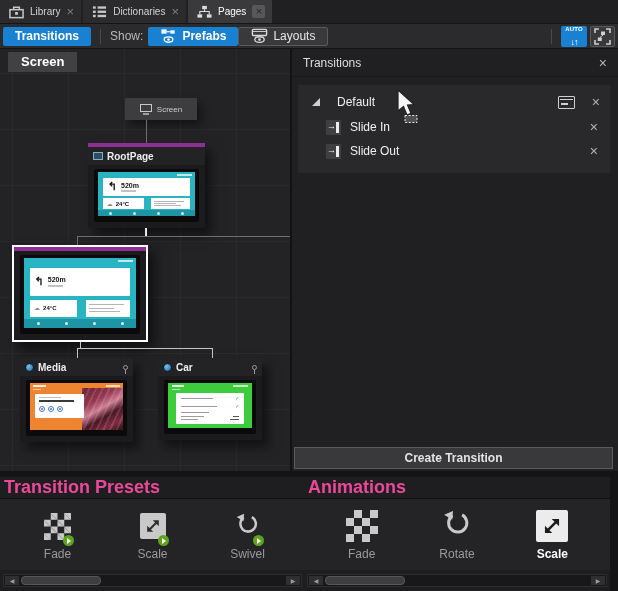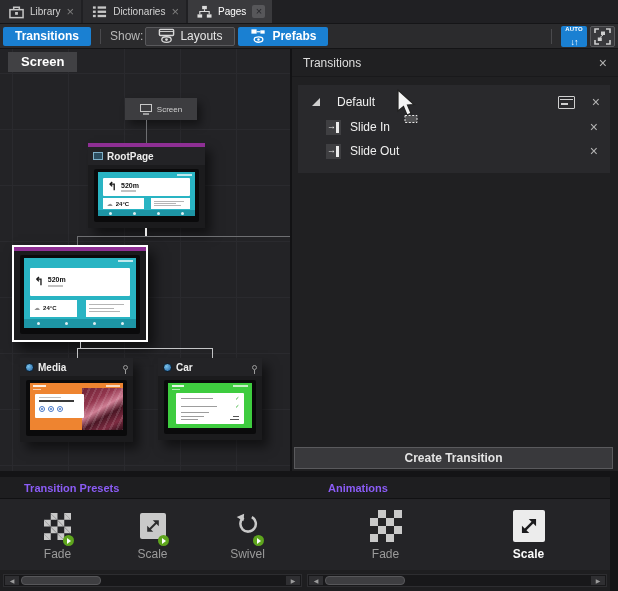--- a/index.html
+++ b/index.html
@@ -110,21 +110,21 @@
   .form-icon::before{content:"";position:absolute;left:1px;right:1px;top:2px;height:1px;background:#cfcfcf}
   .form-icon::after{content:"";position:absolute;left:2px;top:6px;width:7px;height:2px;background:#cfcfcf}
   .slide-icon{width:15px;height:15px;background:#3f3f42;position:relative;flex:0 0 auto}
   .slide-icon .arr{position:absolute;left:1px;top:1px;font-size:9px;font-weight:bold;color:#ececec}
   .slide-icon .bar2{position:absolute;right:2px;top:2px;bottom:2px;width:3px;background:#ececec}
   .create-btn{position:absolute;left:2px;right:5px;top:398px;height:22px;background:#39393c;border:1px solid #5a5a5d;color:#e4e4e4;font-weight:bold;font-size:12px;display:flex;align-items:center;justify-content:center}
   .cursor{position:absolute;left:104px;top:40px;z-index:5}
 
   
   .bpanel{position:absolute;top:477px;height:114px;background:#1e1e20}
-  .bheader{height:21px;display:flex;align-items:center;padding:0 24px;font-weight:bold;font-size:11px;color:#8b5cf6}
+  .bheader{height:21px;display:flex;align-items:center;padding:0 4px;font-weight:bold;font-size:18px;color:#ec4899}
   .bitems{position:absolute;left:0;right:0;top:21px;height:72px;background:#242427;border-top:1px solid #111113;display:flex;align-items:center;justify-content:space-around;padding:0 10px}
   .bitem{display:flex;flex-direction:column;align-items:center;width:70px}
   .iconbox{position:relative;height:36px;display:flex;align-items:center;justify-content:center}
   .blabel{margin-top:3px;font-size:12px;color:#9b9b9b;white-space:nowrap}
   .bitem.selected .blabel{color:#fafafa;font-weight:bold}
   .checker{width:27px;height:27px;
     background-image:linear-gradient(45deg,#c9c9c9 25%,transparent 25% 75%,#c9c9c9 75%),linear-gradient(45deg,#c9c9c9 25%,transparent 25% 75%,#c9c9c9 75%);
     background-position:0 0,6.75px 6.75px;background-size:13.5px 13.5px}
   .checker.lg{width:32px;height:32px;background-position:0 0,8px 8px;background-size:16px 16px}
   .scalebox{width:26px;height:26px;background:#c9c9c9;border-radius:2px;display:flex;align-items:center;justify-content:center}
@@ -172,38 +172,38 @@
         </svg>
       <span class="tlabel">Pages</span>
       <span class="tclose">×</span>
     </div>
   </div>
 
   <div class="toolbar">
     <div class="btn blue">Transitions</div>
     <div class="vsep"></div>
     <span class="show">Show:</span>
-    <div class="btn dark">
-      <svg width="17" height="16" viewBox="0 0 18 16">
-          <rect x="1.5" y="1" width="15" height="6.5" rx="1" fill="none" stroke="#d8d8d8" stroke-width="1.5"></rect>
-          <line x1="1.5" y1="3.2" x2="16.5" y2="3.2" stroke="#d8d8d8" stroke-width="1"></line>
-          <ellipse cx="9" cy="11.8" rx="5" ry="3" fill="none" stroke="#d8d8d8" stroke-width="1.4"></ellipse>
-          <circle cx="9" cy="11.8" r="1.4" fill="#d8d8d8"></circle>
-        </svg>
-      <span>Layouts</span>
-    </div>
     <div class="btn blue" style="margin-left:3px">
       <svg width="17" height="16" viewBox="0 0 18 16">
           <rect x="1.5" y="1" width="5.5" height="4.5" fill="#fff"></rect>
           <rect x="11" y="2" width="4.5" height="3.5" fill="#fff"></rect>
           <path d="M7 3.5 h4" stroke="#fff" stroke-width="1.2"></path>
           <ellipse cx="9" cy="11.8" rx="4.6" ry="2.8" fill="none" stroke="#fff" stroke-width="1.4"></ellipse>
           <circle cx="9" cy="11.8" r="1.3" fill="#fff"></circle>
         </svg>
       <span>Prefabs</span>
+    </div>
+    <div class="btn dark">
+      <svg width="17" height="16" viewBox="0 0 18 16">
+          <rect x="1.5" y="1" width="15" height="6.5" rx="1" fill="none" stroke="#d8d8d8" stroke-width="1.5"></rect>
+          <line x1="1.5" y1="3.2" x2="16.5" y2="3.2" stroke="#d8d8d8" stroke-width="1"></line>
+          <ellipse cx="9" cy="11.8" rx="5" ry="3" fill="none" stroke="#d8d8d8" stroke-width="1.4"></ellipse>
+          <circle cx="9" cy="11.8" r="1.4" fill="#d8d8d8"></circle>
+        </svg>
+      <span>Layouts</span>
     </div>
     <div class="spacerf"></div>
     <div class="vsep"></div>
     <div class="btn blue auto">
       <span class="a1">AUTO</span>
       <span class="a2">↓↑</span>
     </div>
     <div class="btn dark sq" style="margin-left:3px">
       <svg width="17" height="17" viewBox="0 0 17 17">
           <path d="M1 5 V1 H5 M12 1 H16 V5 M16 12 V16 H12 M5 16 H1 V12" fill="none" stroke="#cfcfcf" stroke-width="1.6"></path>
@@ -454,20 +454,29 @@
 
   <div class="bpanel" style="left:304px;width:306px">
     <div class="bheader">Animations</div>
     <div class="bitems">
       <div class="bitem">
         <div class="iconbox">
             <div class="checker lg"></div>
           </div>
         <span class="blabel">Fade</span>
       </div>
+      <div class="bitem">
+        <div class="iconbox">
+          <svg width="32" height="32" viewBox="0 0 28 28">
+              <path d="M10 4.8 A 8 8 0 1 0 18.5 4.3" fill="none" stroke="#c9c9c9" stroke-width="2.6"></path>
+              <polygon points="10.5,0.8 2.8,4.2 9.8,8.6" fill="#c9c9c9"></polygon>
+            </svg>
+        </div>
+        <span class="blabel">Rotate</span>
+      </div>
       <div class="bitem selected">
         <div class="iconbox">
           <div class="scalebox lg">
             <svg width="22" height="22" viewBox="0 0 18 18">
                 <line x1="5" y1="13" x2="13" y2="5" stroke="#1c1c1e" stroke-width="2"></line>
                 <polygon points="3.2,14.8 3.2,8.8 9.2,14.8" fill="#1c1c1e"></polygon>
                 <polygon points="14.8,3.2 8.8,3.2 14.8,9.2" fill="#1c1c1e"></polygon>
               </svg>
           </div>
         </div>

